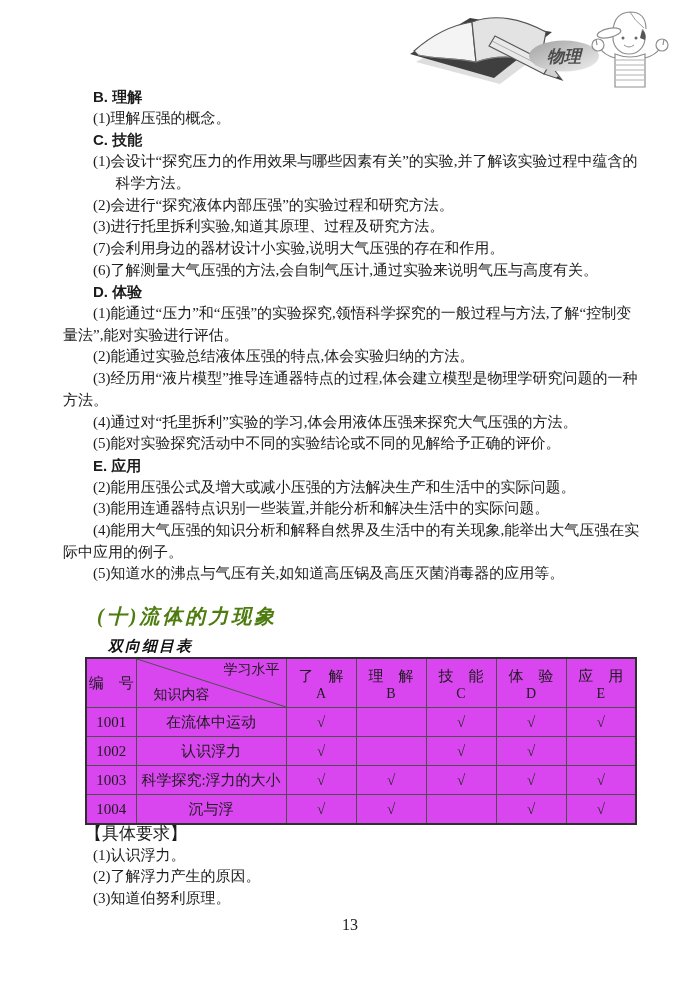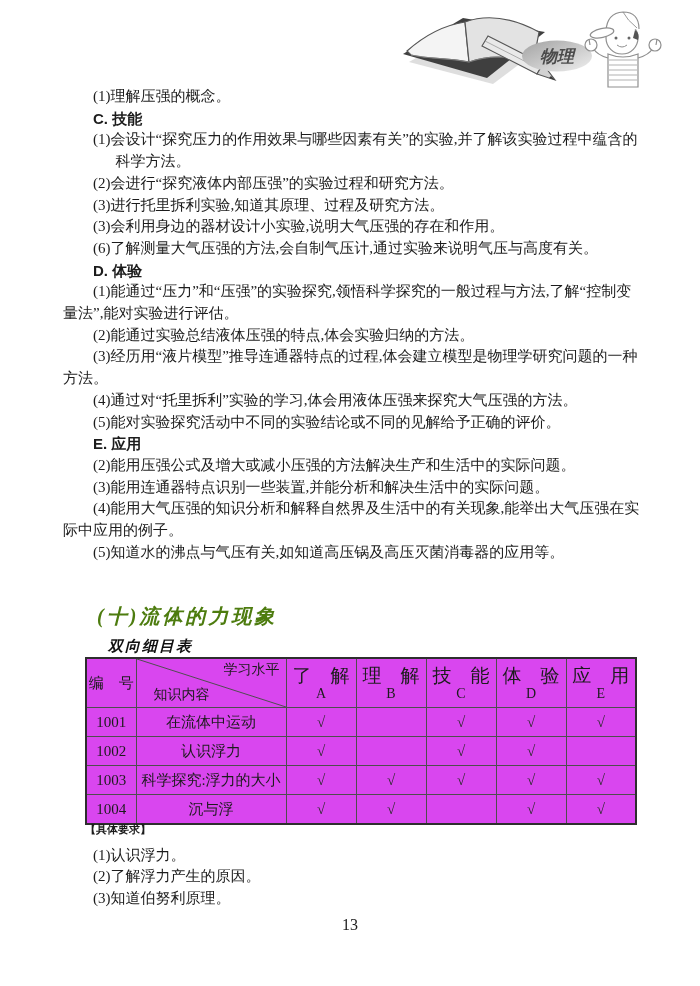--- a/index.html
+++ b/index.html
@@ -1,20 +1,20 @@
 <!DOCTYPE html>
 <html><head>
 <meta charset="utf-8">
 <style>
   html,body{margin:0;padding:0;}
   body{
     width:700px;height:986px;background:#ffffff;position:relative;
     font-family:"Liberation Serif", serif;color:#1c1c1c;overflow:hidden;
   }
-  .header-art{position:absolute;top:0;right:31px;width:278px;height:90px;}
+  .header-art{position:absolute;top:0;right:24px;width:278px;height:90px;}
   .outline{position:absolute;top:86px;left:63px;width:580px;font-size:15px;line-height:21.7px;}
   p.ln{margin:0;}
   .ln.heading{font-family:"Liberation Sans", sans-serif;font-weight:bold;text-indent:2em;}
   .ln.item{text-indent:2em;}
   .ln.item-hang{padding-left:3.5em;text-indent:-1.5em;}
   .section-title{
     position:absolute;top:603px;left:97px;margin:0;
     font-size:20px;font-weight:bold;font-style:italic;letter-spacing:3px;
     font-family:"Liberation Serif", serif;color:#4d7c0f;
   }
@@ -25,30 +25,30 @@
   table.grid{
     position:absolute;top:657px;left:85px;border-collapse:collapse;table-layout:fixed;
     border:2px solid #2e2e2e;background:#d946ef;
   }
   table.grid th, table.grid td{
     border:1px solid #4e4e4e;text-align:center;vertical-align:middle;
     font-weight:normal;font-size:15px;padding:0;
   }
   table.grid thead th{height:48px;}
   table.grid tbody td{height:28px;}
-  .lvl-label{display:block;font-size:19px;line-height:18px;margin-top:4px;}
+  .lvl-label{display:block;font-size:15px;line-height:18px;margin-top:4px;}
   .lvl-letter{display:block;font-size:14px;line-height:18px;}
   th.c-corner{position:relative;}
   th.c-corner svg.diag{position:absolute;left:0;top:0;width:100%;height:100%;}
   .corner-tr{position:absolute;top:2px;right:6px;font-size:14px;}
   .corner-bl{position:absolute;bottom:3px;left:17px;font-size:14px;}
   td.check-cell{font-size:17px;color:#2d2d2d;}
   .req-title{
     position:absolute;top:822px;left:85px;
-    font-family:"Liberation Sans", sans-serif;font-weight:bold;font-size:11px;
+    font-family:"Liberation Sans", sans-serif;font-weight:normal;font-size:17px;
   }
   .requirements{position:absolute;top:845px;left:63px;width:580px;font-size:15px;line-height:21.3px;}
   .page-number{position:absolute;top:916px;left:0;width:100%;text-align:center;font-size:16px;}
 </style>
 </head>
 <body>
 
 <div class="header-art">
   <svg width="278" height="90" viewBox="0 0 278 90">
     <defs>
@@ -90,26 +90,27 @@
       <circle cx="200" cy="45" r="6" fill="#ffffff"></circle>
       <path d="M198,39 L199,45"></path>
       <path d="M247,58 Q258,55 262,48"></path>
       <circle cx="264" cy="45" r="6" fill="#ffffff"></circle>
       <path d="M266,39 L265,45"></path>
     </g>
   </svg>
 </div>
 
 <div class="outline" id="outline">
+    <p class="ln heading">B. 理解</p>
     <p class="ln item">(1)理解压强的概念。</p>
     <p class="ln heading">C. 技能</p>
     <p class="ln item-hang">(1)会设计“探究压力的作用效果与哪些因素有关”的实验,并了解该实验过程中蕴含的科学方法。</p>
     <p class="ln item">(2)会进行“探究液体内部压强”的实验过程和研究方法。</p>
     <p class="ln item">(3)进行托里拆利实验,知道其原理、过程及研究方法。</p>
-    <p class="ln item">(3)会利用身边的器材设计小实验,说明大气压强的存在和作用。</p>
+    <p class="ln item">(7)会利用身边的器材设计小实验,说明大气压强的存在和作用。</p>
     <p class="ln item">(6)了解测量大气压强的方法,会自制气压计,通过实验来说明气压与高度有关。</p>
     <p class="ln heading">D. 体验</p>
     <p class="ln item">(1)能通过“压力”和“压强”的实验探究,领悟科学探究的一般过程与方法,了解“控制变量法”,能对实验进行评估。</p>
     <p class="ln item">(2)能通过实验总结液体压强的特点,体会实验归纳的方法。</p>
     <p class="ln item">(3)经历用“液片模型”推导连通器特点的过程,体会建立模型是物理学研究问题的一种方法。</p>
     <p class="ln item">(4)通过对“托里拆利”实验的学习,体会用液体压强来探究大气压强的方法。</p>
     <p class="ln item">(5)能对实验探究活动中不同的实验结论或不同的见解给予正确的评价。</p>
     <p class="ln heading">E. 应用</p>
     <p class="ln item">(2)能用压强公式及增大或减小压强的方法解决生产和生活中的实际问题。</p>
     <p class="ln item">(3)能用连通器特点识别一些装置,并能分析和解决生活中的实际问题。</p>

